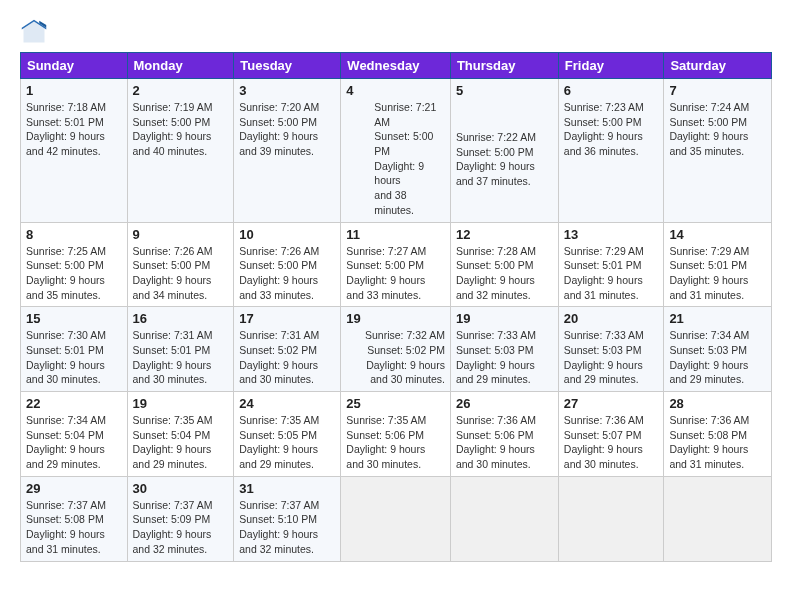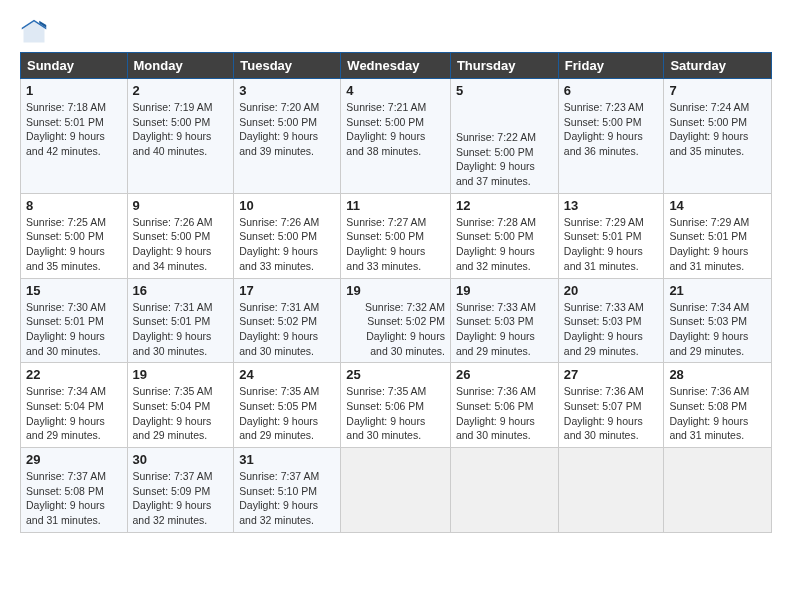--- a/index.html
+++ b/index.html
@@ -56,21 +56,21 @@
     .subtitle {
       font-size: 16px;
       color: #444;
     }
     .calendar {
       width: 100%;
       border-collapse: collapse;
       font-size: 11px;
     }
     .calendar thead th {
-      background: #404040;
+      background: #6d28d9;
       color: #fff;
       font-size: 13px;
       font-weight: bold;
       text-align: left;
       padding: 5px 6px;
       border: 1px solid #1a5a9a;
     }
     .calendar tbody td {
       vertical-align: top;
       border: 1px solid #ccc;
@@ -153,21 +153,21 @@
           </td>
           <td>
             <span class="day-num">3</span>
             <div class="day-info" style="white-space: pre-line;">Sunrise: 7:20 AM
 Sunset: 5:00 PM
 Daylight: 9 hours
 and 39 minutes.</div>
           </td>
           <td>
             <span class="day-num">4</span>
-            <div class="day-info" style="white-space: pre-line;">Sunrise: 7:21 AM
+            <div class="day-info" style="white-space: pre-line; margin-left: 28px;">Sunrise: 7:21 AM
 Sunset: 5:00 PM
 Daylight: 9 hours
 and 38 minutes.</div>
           </td>
           <td>
             <span class="day-num">5</span>
             <div class="day-info" style="white-space: pre-line; margin-top: 32px;">Sunrise: 7:22 AM
 Sunset: 5:00 PM
 Daylight: 9 hours
 and 37 minutes.</div>

